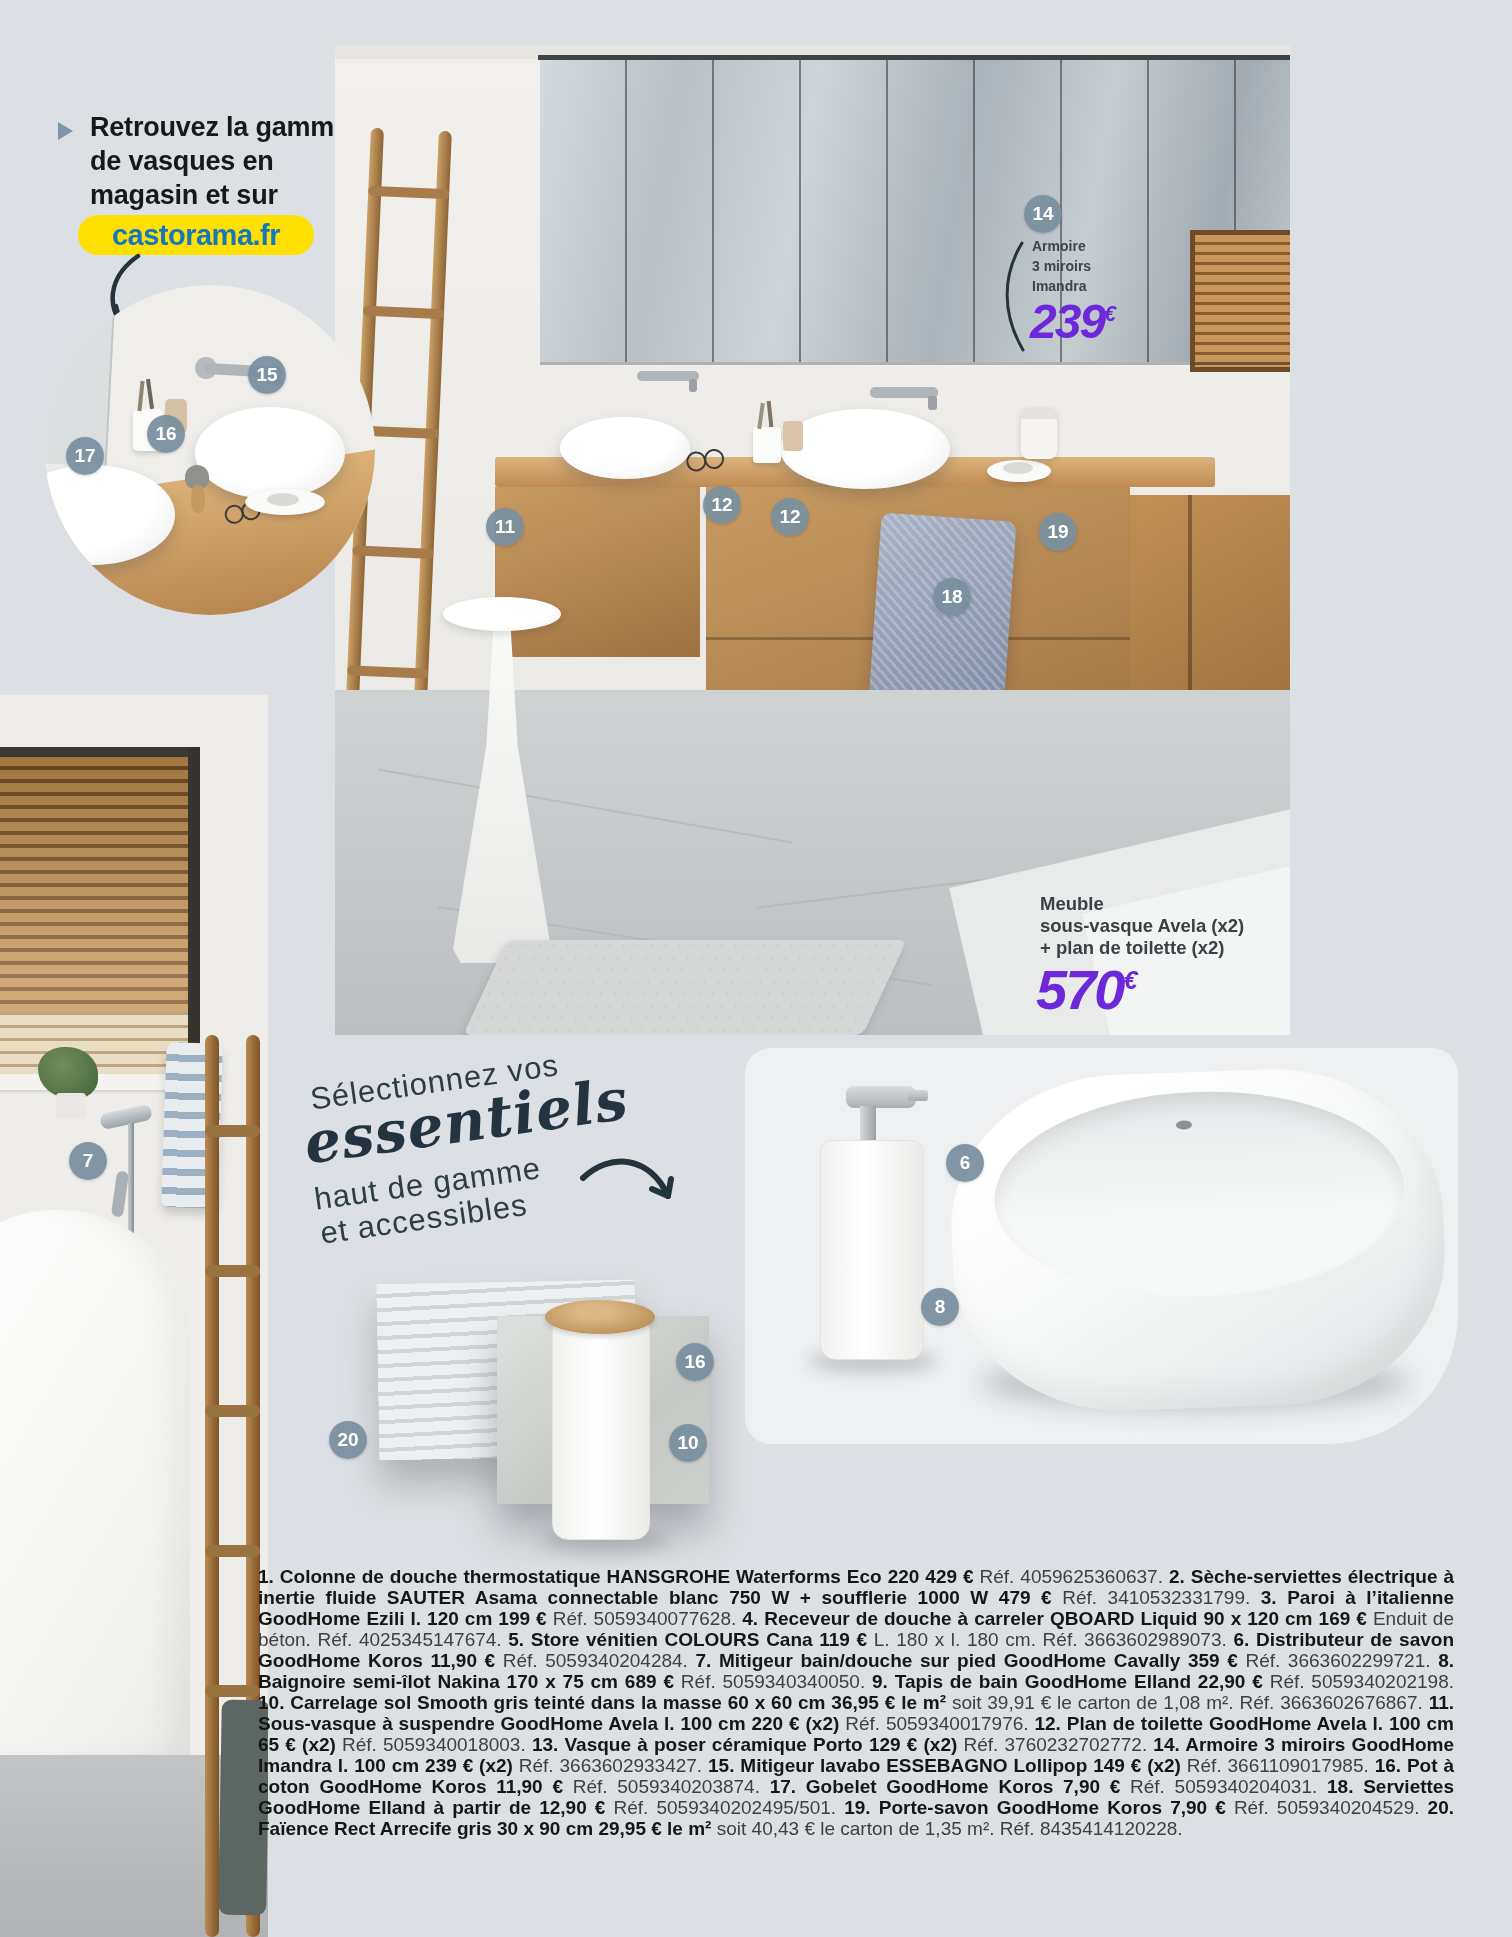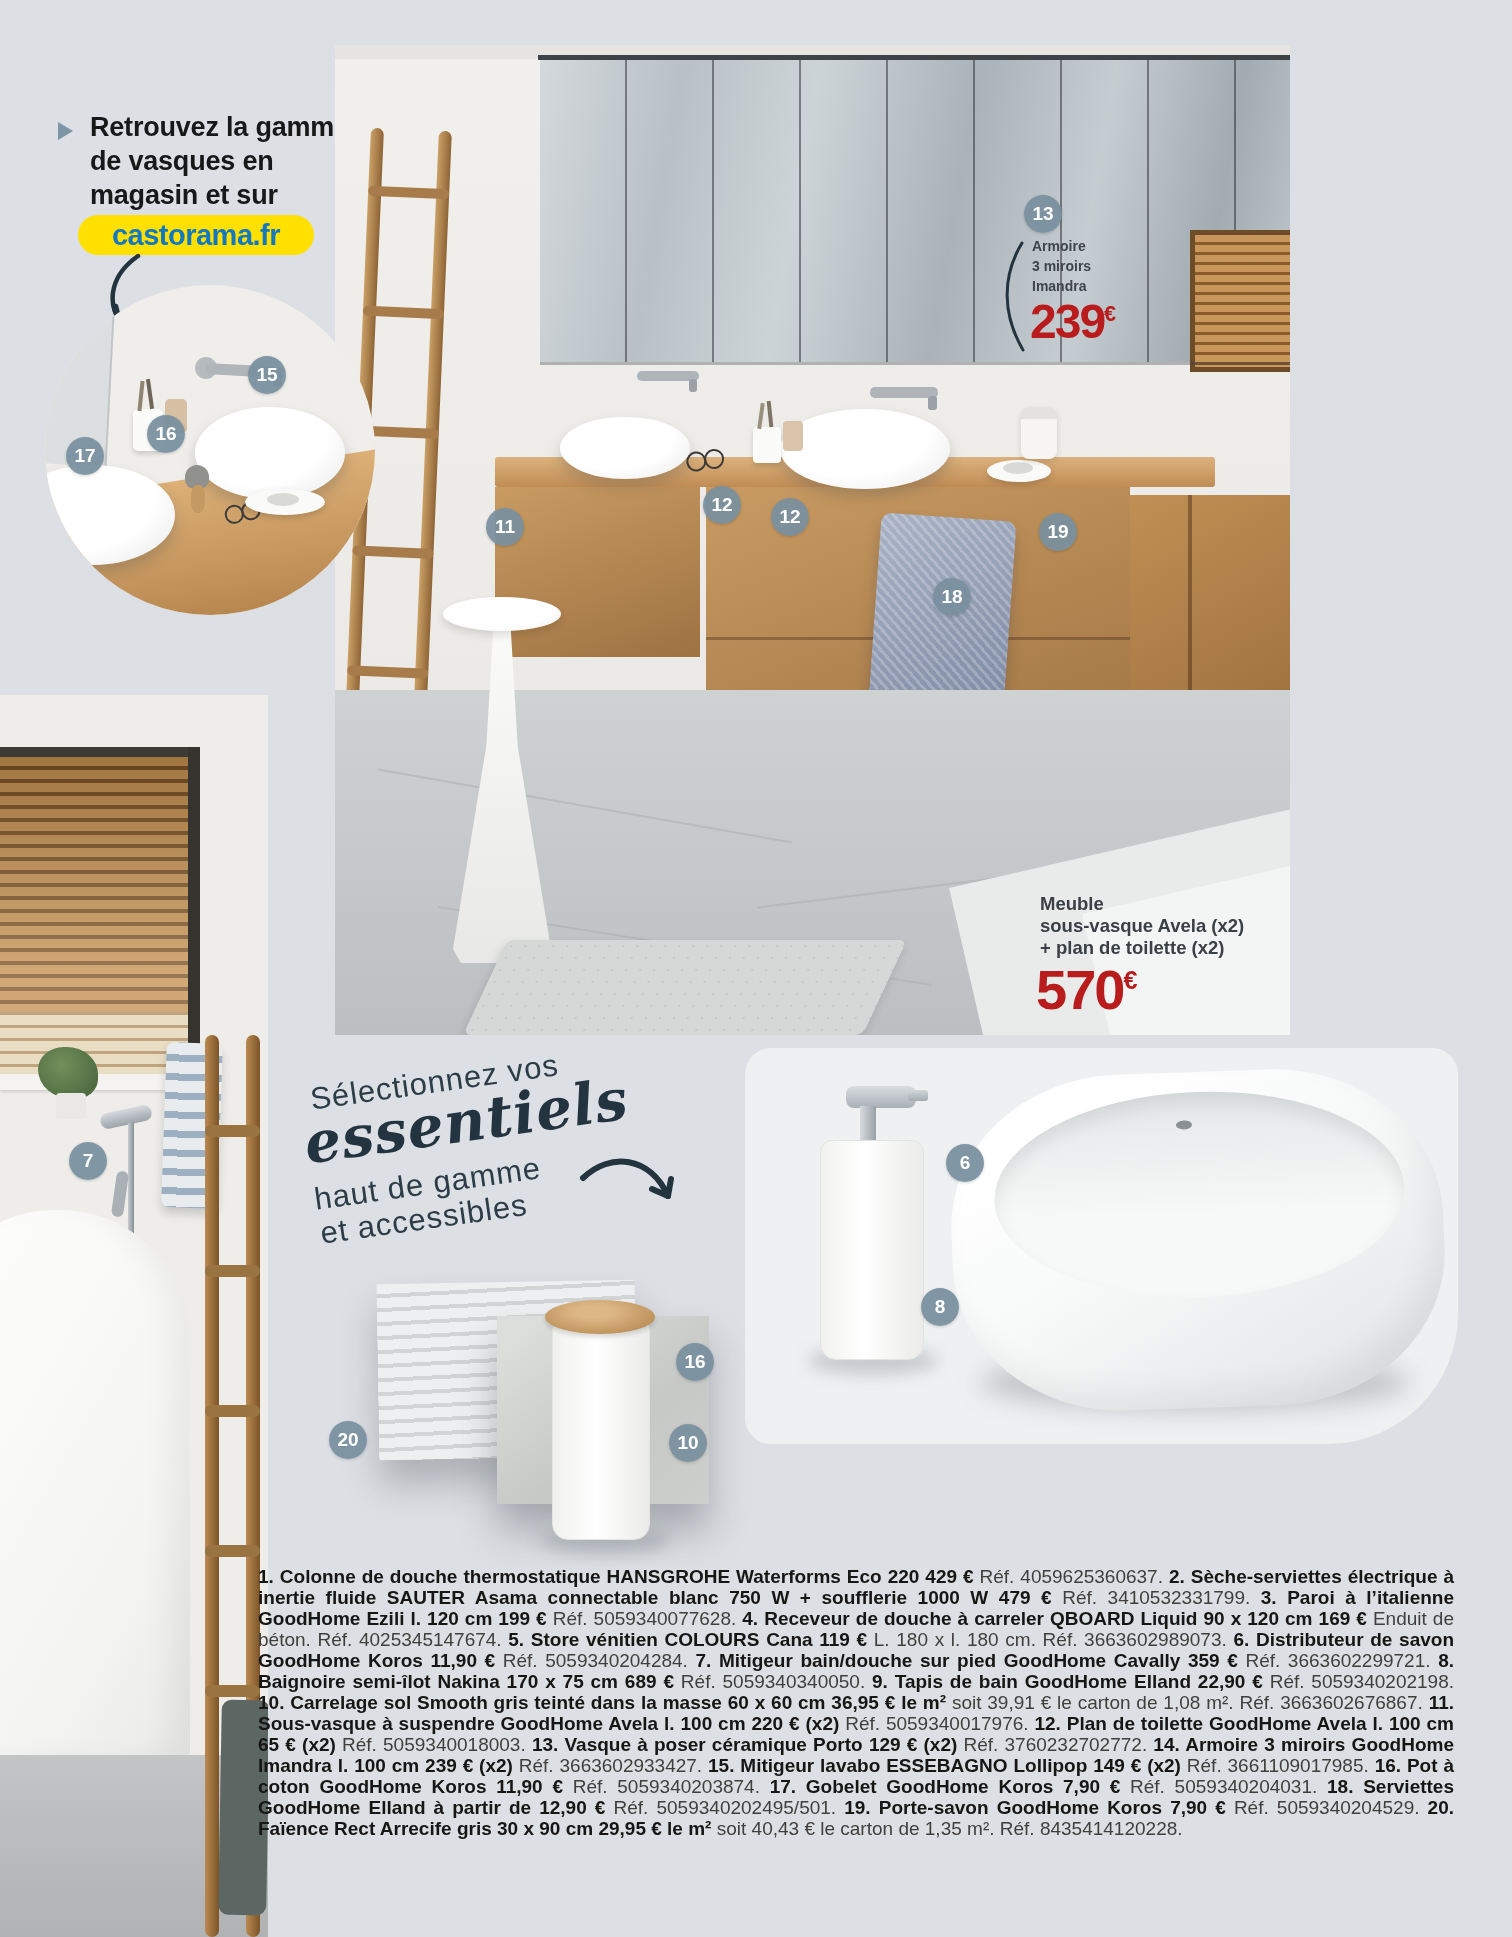--- a/index.html
+++ b/index.html
@@ -28,21 +28,21 @@
   .inset{left:45px;top:285px;width:330px;height:330px;border-radius:50%;background:#f0eeeb;z-index:20;}
 
   .wood{background:linear-gradient(160deg,#c99b63,#9e7241);}
   .ellipse{border-radius:50%;}
   .white-ceramic{background:radial-gradient(ellipse at 40% 30%, #ffffff 55%, #e7e8e8);border-radius:50%;
     box-shadow:0 8px 14px rgba(70,75,80,.25);}
 
   
   .callout-name{font-size:14px;font-weight:bold;color:#3e454a;line-height:21px;}
   .callout-name-lg{font-size:18.5px;font-weight:bold;color:#3a4045;line-height:22px;}
-  .price{font-weight:bold;color:#b91c1c;letter-spacing:-2px;line-height:1;}
+  .price{font-weight:bold;color:#6d28d9;letter-spacing:-2px;line-height:1;font-style:italic;}
   .price sup{font-size:45%;letter-spacing:0;vertical-align:super;}
 
   
   .ess{color:#2d3d47;transform:rotate(-8deg);transform-origin:left top;white-space:nowrap;}
   .ess-light{font-size:31px;letter-spacing:1px;}
   .ess-script{font-family:"DejaVu Serif",serif;font-style:italic;font-weight:bold;
     font-size:57px;color:#233440;letter-spacing:1px;}
 
   
   .listing{left:258px;top:1566px;width:1196px;font-size:19px;line-height:21px;
@@ -259,21 +259,21 @@
 
   <div class="abs" style="left:540px;top:1528px;width:130px;height:26px;border-radius:50%;background:rgba(95,100,108,.28);filter:blur(8px);"></div>
   <div class="abs" style="left:552px;top:1320px;width:96px;height:218px;border-radius:10px 10px 16px 16px;border:1px solid #e5e4e1;
        background:linear-gradient(90deg,#f1f1ef,#ffffff 45%,#ebebe9);"></div>
   <div class="abs" style="left:545px;top:1300px;width:110px;height:34px;border-radius:50%;
        background:radial-gradient(ellipse at 45% 35%,#ddb887 20%,#c0955f 70%,#a97f4c);box-shadow:0 3px 5px rgba(0,0,0,.15);"></div>
 
   <div class="badge" style="left:486px;top:508px;">11</div>
   <div class="badge" style="left:703px;top:486px;">12</div>
   <div class="badge" style="left:771px;top:498px;">12</div>
-  <div class="badge" style="left:1024px;top:195px;">13</div>
+  <div class="badge" style="left:1024px;top:195px;">14</div>
   <div class="badge" style="left:933px;top:578px;">18</div>
   <div class="badge" style="left:1039px;top:513px;">19</div>
   <div class="badge" style="left:248px;top:356px;">15</div>
   <div class="badge" style="left:147px;top:415px;">16</div>
   <div class="badge" style="left:66px;top:437px;">17</div>
   <div class="badge" style="left:69px;top:1142px;">7</div>
   <div class="badge" style="left:946px;top:1144px;">6</div>
   <div class="badge" style="left:921px;top:1288px;">8</div>
   <div class="badge" style="left:676px;top:1343px;">16</div>
   <div class="badge" style="left:669px;top:1424px;text-align:center;">10</div>

